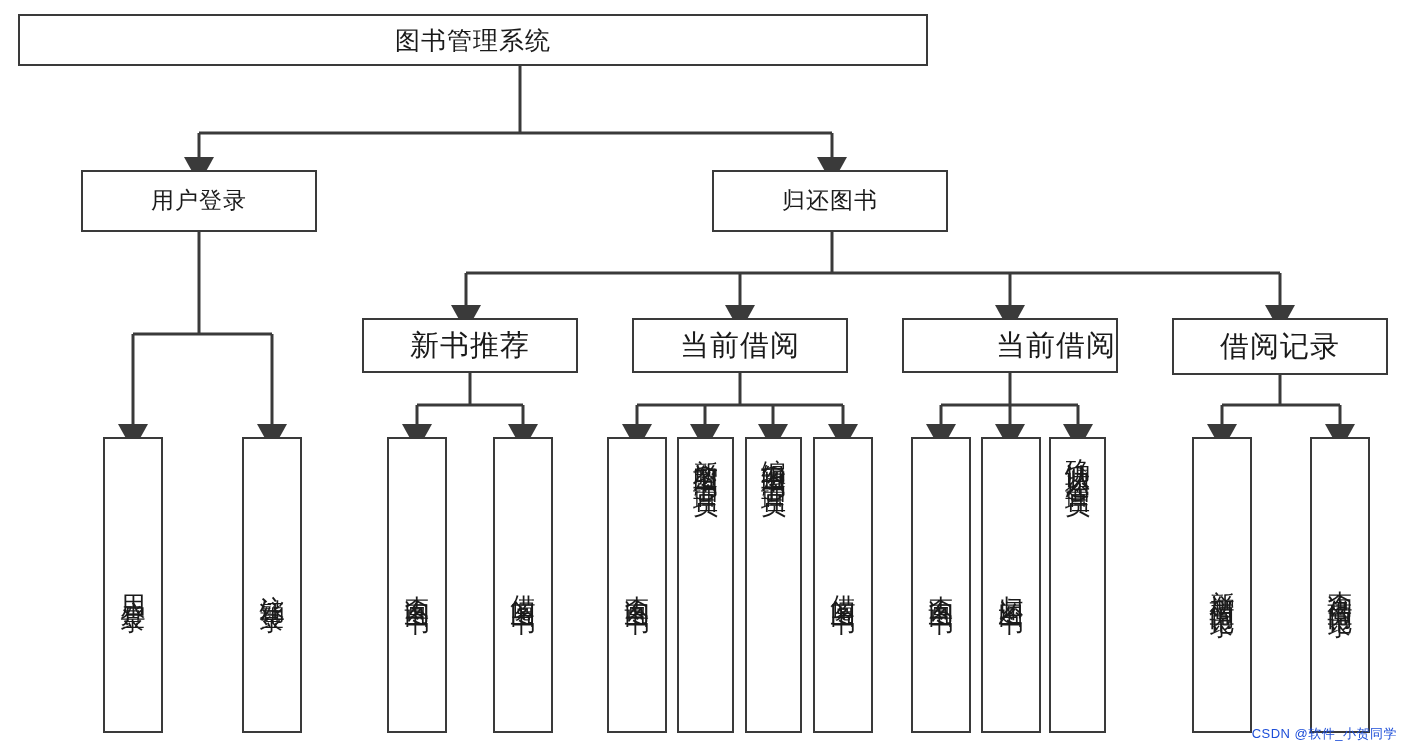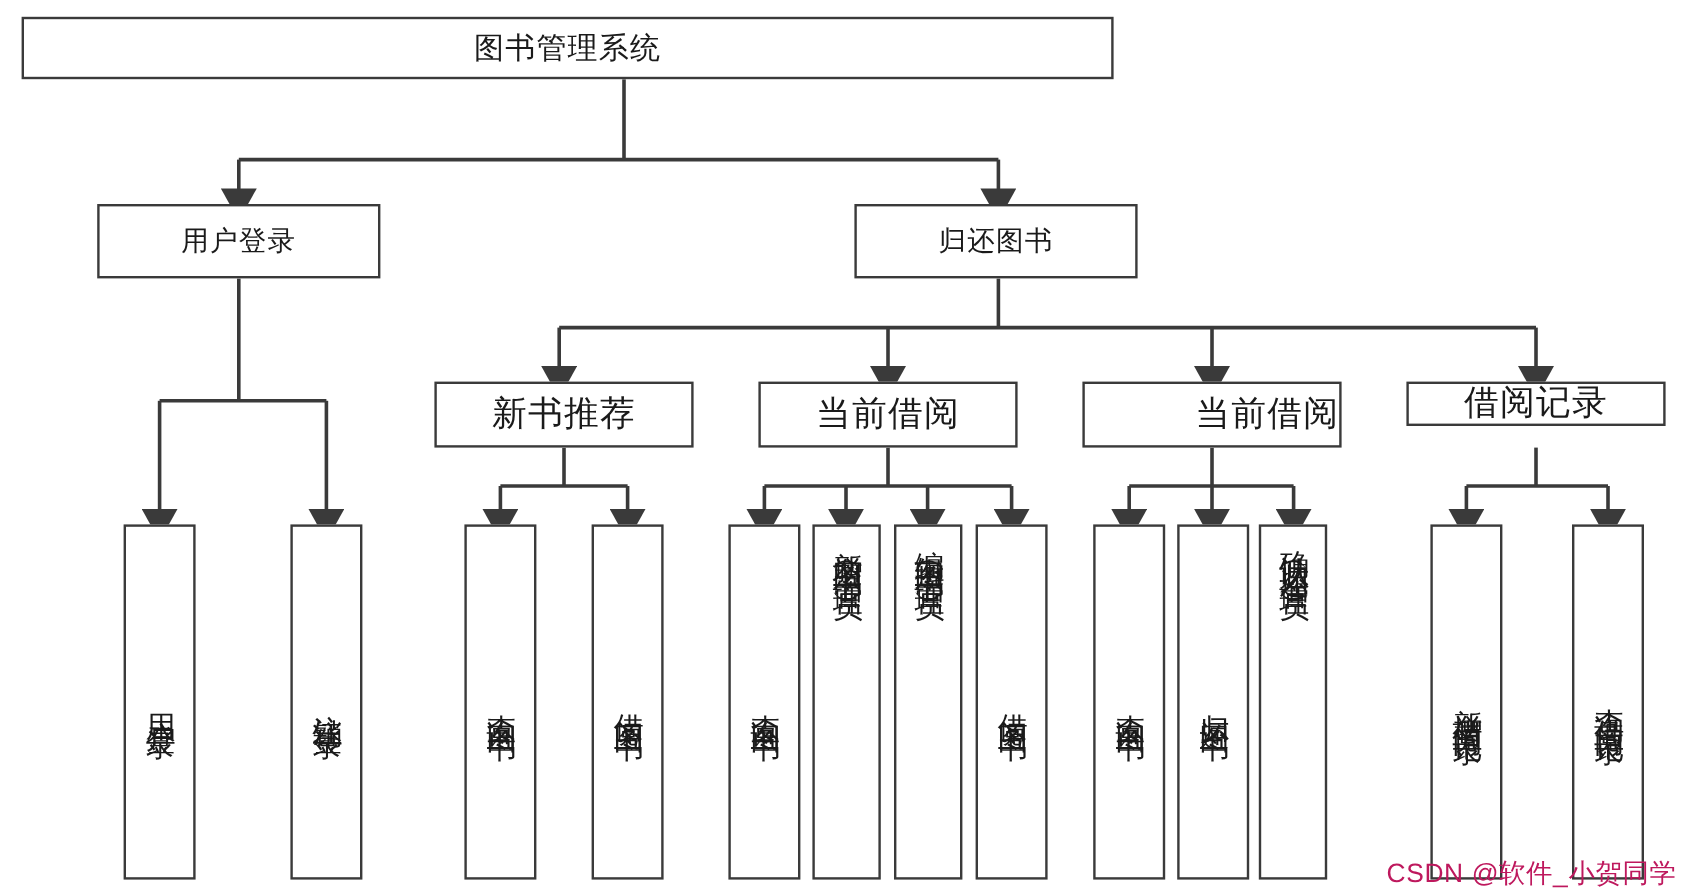--- a/index.html
+++ b/index.html
@@ -47,22 +47,22 @@
     letter-spacing:5px;
     line-height:1.0;
     white-space:nowrap;
     text-align:left;
   }
   .node-leaf.center-v{align-items:center;}
 
   #watermark{
     position:absolute;
     right:8px;bottom:4px;
-    font-size:22px;
-    color:#be185d;
+    font-size:13px;
+    color:#1d4ed8;
     letter-spacing:0.5px;
     white-space:nowrap;
     pointer-events:none;
   }
 </style>
 </head>
 <body>
 
 <div id="diagram-root">
 
@@ -129,21 +129,21 @@
 
   <div class="node node-l3" style="left:362px;top:318px;width:216px;height:55px;">
     <span class="label">新书推荐</span>
   </div>
   <div class="node node-l3" style="left:632px;top:318px;width:216px;height:55px;">
     <span class="label">当前借阅</span>
   </div>
   <div class="node node-l3" style="left:902px;top:318px;width:216px;height:55px;justify-content:flex-end;">
     <span class="label">当前借阅</span>
   </div>
-  <div class="node node-l3" style="left:1172px;top:318px;width:216px;height:37px;">
+  <div class="node node-l3" style="left:1172px;top:318px;width:216px;height:57px;">
     <span class="label">借阅记录</span>
   </div>
 
   <div class="node node-leaf center-v" style="left:103px;top:437px;width:60px;height:296px;">
     <span class="label">用户登录</span>
   </div>
   <div class="node node-leaf center-v" style="left:242px;top:437px;width:60px;height:296px;">
     <span class="label">注销登录</span>
   </div>
 

